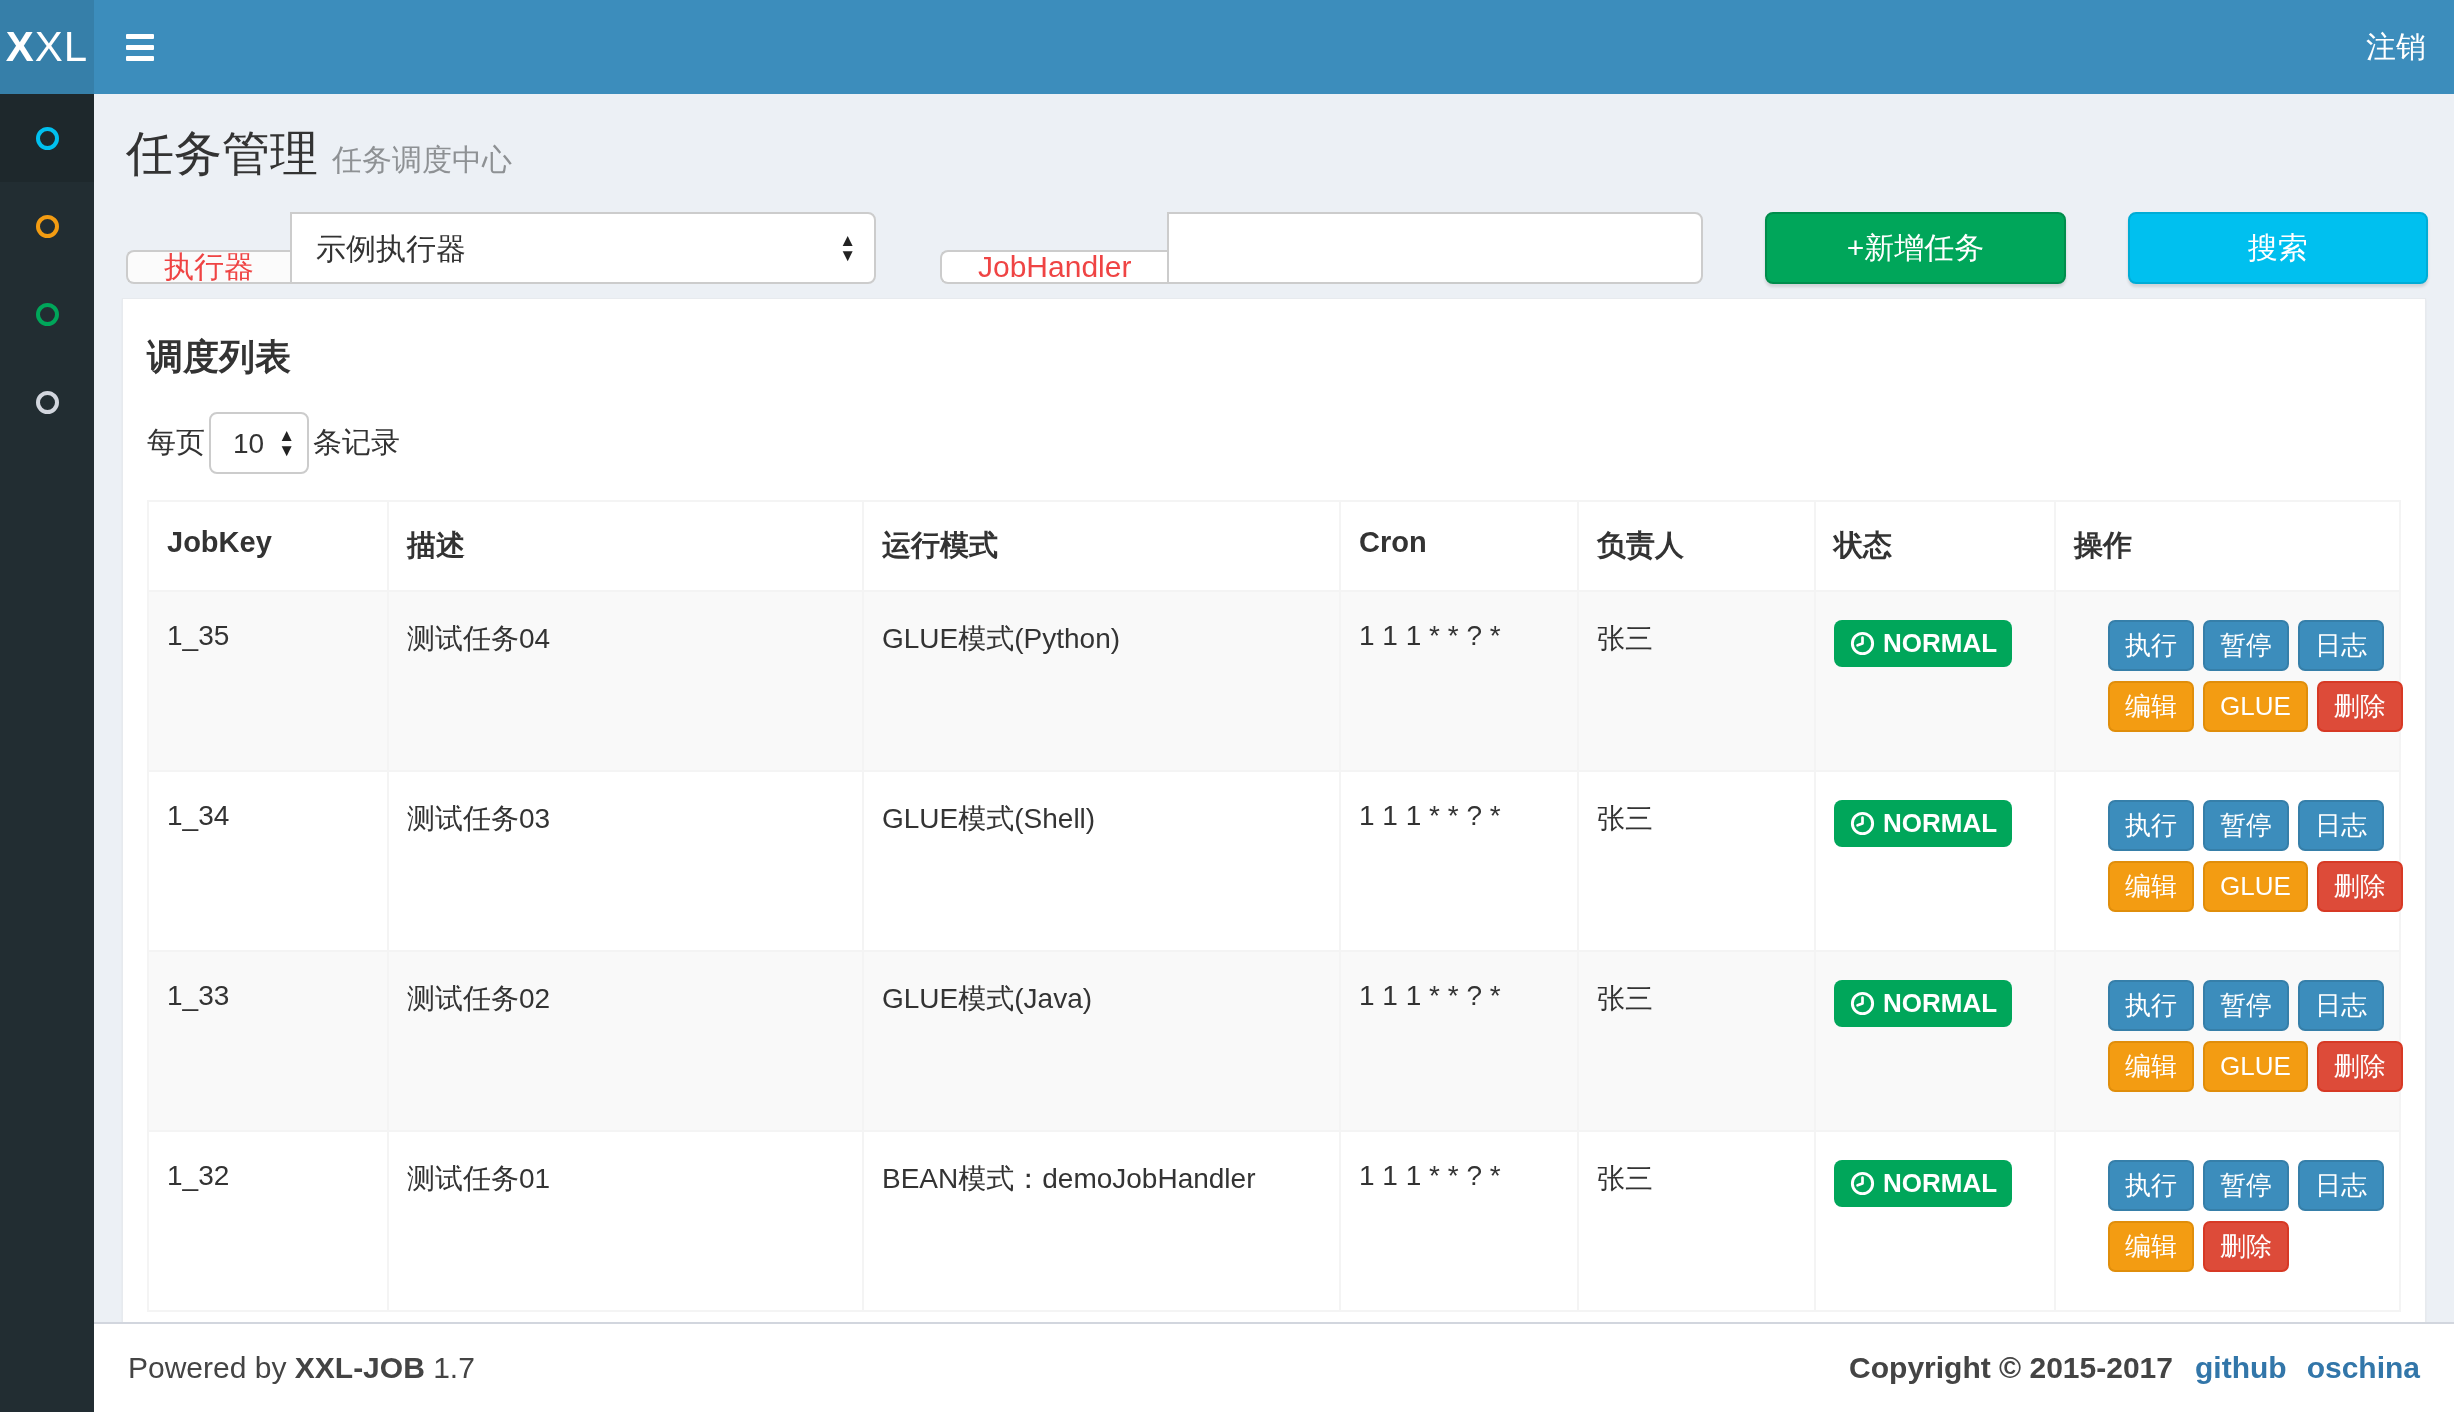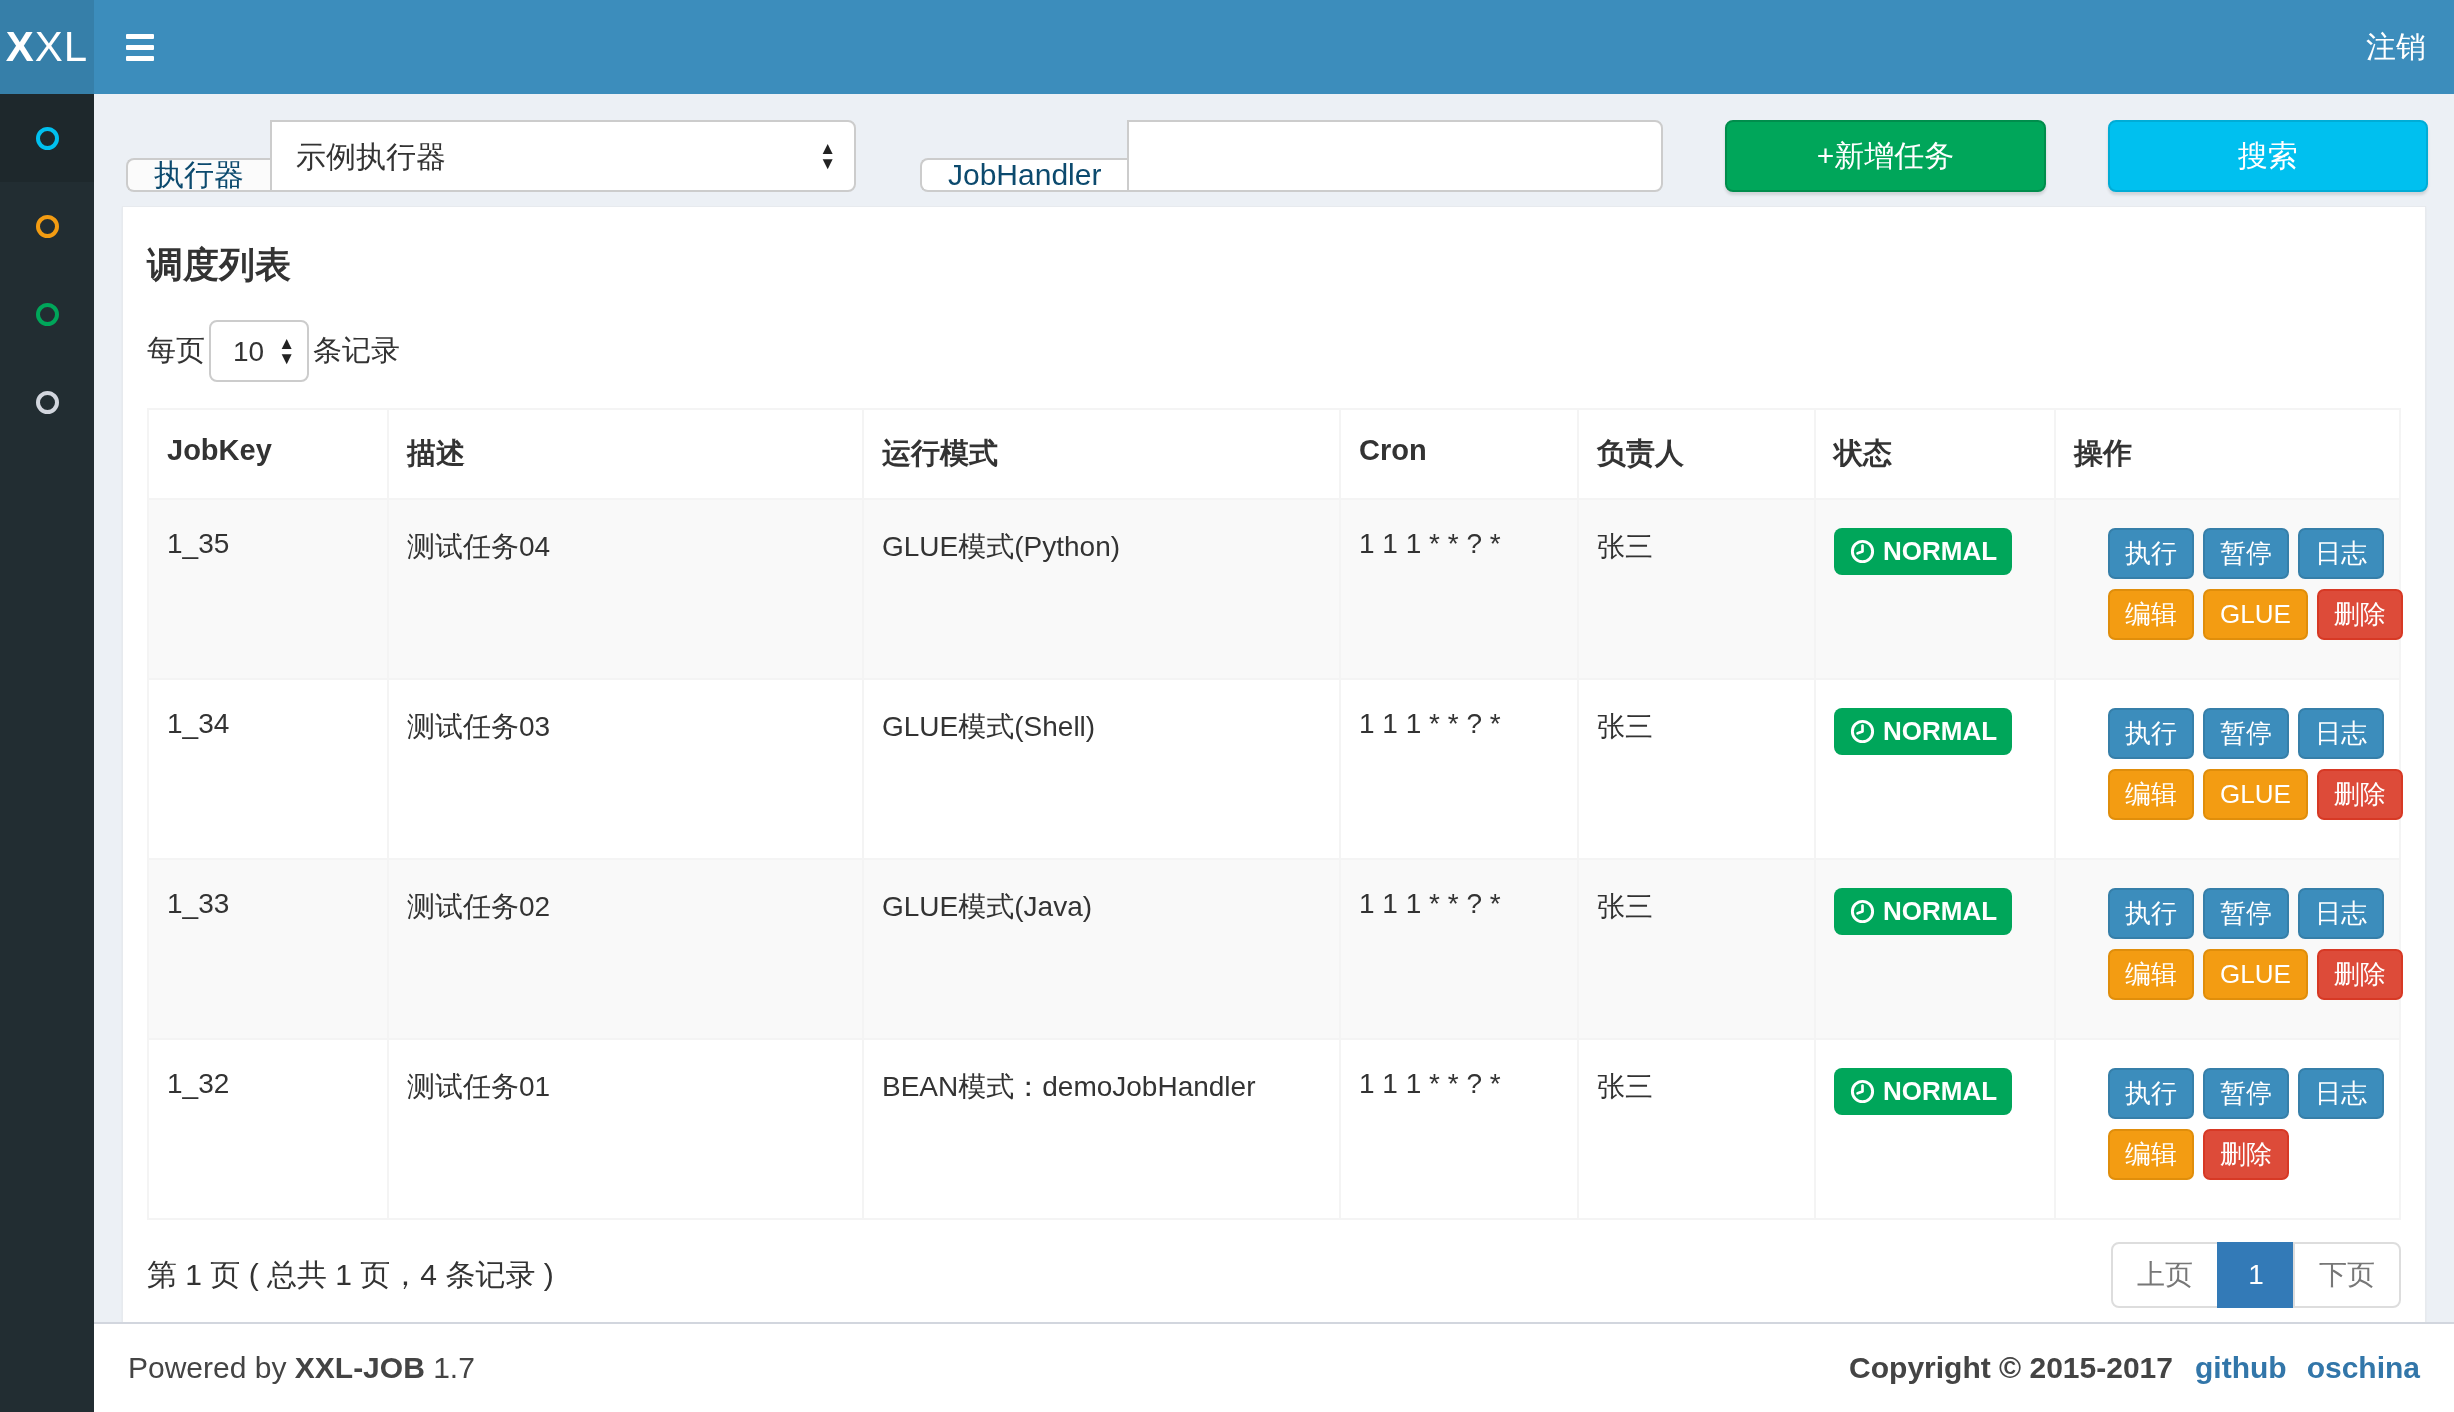--- a/index.html
+++ b/index.html
@@ -26,21 +26,21 @@
 
   
   .content { position:absolute; left:94px; top:94px; right:0; }
   .content-header { padding:28px 0 0 32px; }
   .page-title { font-size:48px; font-weight:500; display:inline; }
   .page-subtitle { font-size:30px; color:#8e9194; margin-left:14px; font-weight:400; }
 
   
   .filter-row { display:flex; align-items:center; margin:26px 26px 0 32px; height:72px; }
   .input-group { display:flex; height:72px; position:relative; }
-  .addon { background:#fbfbfb; border:2px solid #ccc; border-right:none; border-radius:8px 0 0 8px; display:flex; align-items:center; padding:0 26px; font-size:30px; color:#0c4a6e; white-space:nowrap;margin-top:38px; }
+  .addon { background:#fbfbfb; border:2px solid #ccc; border-right:none; border-radius:8px 0 0 8px; display:flex; align-items:center; padding:0 36px; font-size:30px; color:#ef4444; white-space:nowrap;margin-top:38px; }
   .igroup-field { height:72px; border:2px solid #ccc; border-radius:0 8px 8px 0; font-size:30px; color:#333; padding:0 24px; background:#fff; outline:none; font-family:inherit; }
   select.igroup-field { appearance:none; -webkit-appearance:none; padding-right:64px; }
   .select-arrows { position:absolute; right:20px; top:50%; transform:translateY(-50%); display:flex; flex-direction:column; font-size:17px; color:#222; line-height:15px; pointer-events:none; }
   .btn { height:72px; border-radius:8px; color:#fff; font-size:30px; border:2px solid transparent; cursor:pointer; font-family:inherit; }
   .btn-search { width:334px; margin-left:62px; background:#00c0ef; border-color:#00acd6; box-shadow:0 3px 3px rgba(0,0,0,.12); }
   .btn-add { width:334px; margin-left:62px; background:#00a65a; border-color:#008d4c; box-shadow:0 3px 3px rgba(0,0,0,.12); }
 
   
   .panel { margin:14px 28px 0 28px; background:#fff; border:1px solid #e7eaee; box-shadow:0 1px 2px rgba(0,0,0,.05); padding:26px 24px 26px 24px; }
   .panel-title { font-size:36px; font-weight:700; margin:8px 0 30px 0; color:#333; }
@@ -107,20 +107,23 @@
     </div>
     <div class="side-item">
       <span class="ring" style="border-color: rgb(0, 166, 90);"></span>
     </div>
     <div class="side-item">
       <span class="ring" style="border-color: rgb(210, 214, 222);"></span>
     </div>
   </div>
 
 <div class="content">
+  <div class="content-header">
+    <h1 class="page-title">任务管理</h1><span class="page-subtitle">任务调度中心</span>
+  </div>
 
   <div class="filter-row">
     <div class="input-group">
       <span class="addon">执行器</span>
       <select class="igroup-field" style="width:586px">
         <option>示例执行器</option>
       </select>
       <span class="select-arrows">
           <span>▲</span>
           <span>▼</span>

